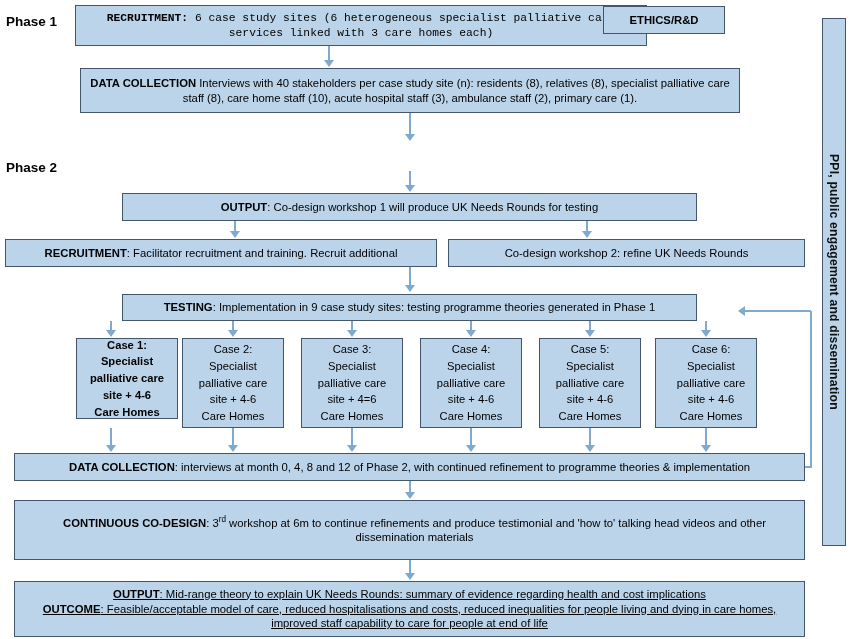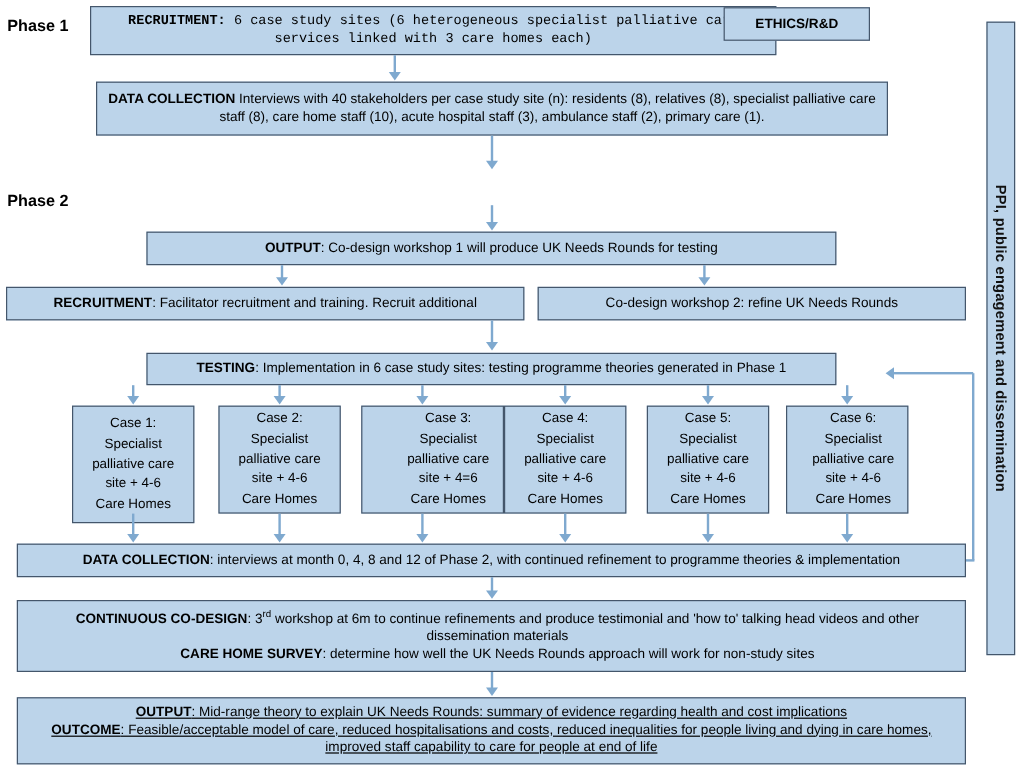--- a/index.html
+++ b/index.html
@@ -140,54 +140,54 @@
 
   <div class="box" style="left:448px;top:239px;width:357px;height:28px;">
     <div class="inner"><span>Co-design workshop 2: refine UK Needs Rounds</span></div>
   </div>
 
   <div class="vline" style="left:409px;top:267px;height:19px;"></div>
   <div class="arrow-down" style="left:405px;top:285px;"></div>
 
   <div class="box" style="left:122px;top:294px;width:575px;height:27px;">
     <div class="inner">
-      <b>TESTING</b><span>: Implementation in 6 case study sites: testing programme theories generated in Phase 1</span>
+      <b>TESTING</b><span>: Implementation in 9 case study sites: testing programme theories generated in Phase 1</span>
     </div>
   </div>
 
   <div class="vline" style="left:110px;top:321px;height:10px;"></div>
   <div class="arrow-down" style="left:106px;top:330px;"></div>
   <div class="vline" style="left:232px;top:321px;height:10px;"></div>
   <div class="arrow-down" style="left:228px;top:330px;"></div>
   <div class="vline" style="left:351px;top:321px;height:10px;"></div>
   <div class="arrow-down" style="left:347px;top:330px;"></div>
   <div class="vline" style="left:470px;top:321px;height:10px;"></div>
   <div class="arrow-down" style="left:466px;top:330px;"></div>
   <div class="vline" style="left:589px;top:321px;height:10px;"></div>
   <div class="arrow-down" style="left:585px;top:330px;"></div>
   <div class="vline" style="left:705px;top:321px;height:10px;"></div>
   <div class="arrow-down" style="left:701px;top:330px;"></div>
 
-  <div class="box case-box" style="left:60px;top:338px;width:102px;height:98px;">
+  <div class="box case-box" style="left:76px;top:338px;width:102px;height:81px;font-weight:bold;">
     <div><span>Case 1:</span></div>
     <div><span>Specialist</span></div>
     <div><span>palliative care</span></div>
     <div><span>site + 4-6</span></div>
     <div><span>Care Homes</span></div>
   </div>
 
   <div class="box case-box" style="left:182px;top:338px;width:102px;height:90px;">
     <div><span>Case 2:</span></div>
     <div><span>Specialist</span></div>
     <div><span>palliative care</span></div>
     <div><span>site + 4-6</span></div>
     <div><span>Care Homes</span></div>
   </div>
 
-  <div class="box case-box" style="left:301px;top:338px;width:119px;height:90px;padding-left:32px;">
+  <div class="box case-box" style="left:301px;top:338px;width:102px;height:90px;">
     <div><span>Case 3:</span></div>
     <div><span>Specialist</span></div>
     <div><span>palliative care</span></div>
     <div><span>site + 4=6</span></div>
     <div><span>Care Homes</span></div>
   </div>
 
   <div class="box case-box" style="left:420px;top:338px;width:102px;height:90px;">
     <div><span>Case 4:</span></div>
     <div><span>Specialist</span></div>
@@ -237,23 +237,20 @@
   <div class="arrow-left" style="left:738px;top:306px;"></div>
 
   <div class="vline" style="left:409px;top:481px;height:12px;"></div>
   <div class="arrow-down" style="left:405px;top:492px;"></div>
 
   <div class="box" style="left:14px;top:500px;width:791px;height:60px;padding-left:16px;">
     <div class="inner">
       <div>
         <b>CONTINUOUS CO-DESIGN</b><span>: 3</span><sup>rd</sup><span> workshop at 6m to continue refinements and produce testimonial and 'how to' talking head videos and other dissemination materials</span>
       </div>
-      <div>
-        <b>CARE HOME SURVEY</b><span>: determine how well the UK Needs Rounds approach will work for non-study sites</span>
-      </div>
     </div>
   </div>
 
   <div class="vline" style="left:409px;top:560px;height:14px;"></div>
   <div class="arrow-down" style="left:405px;top:573px;"></div>
 
   <div class="box" style="left:14px;top:581px;width:791px;height:56px;text-decoration:underline;">
     <div class="inner">
       <div>
         <b>OUTPUT</b><span>: Mid-range theory to explain UK Needs Rounds: summary of evidence regarding health and cost implications</span>

